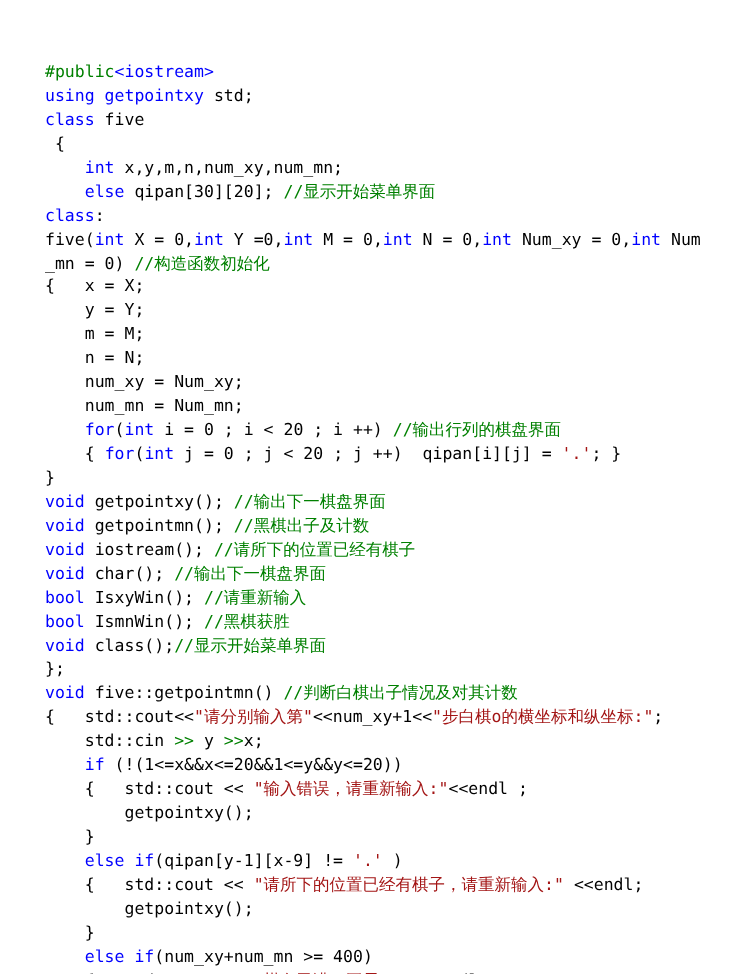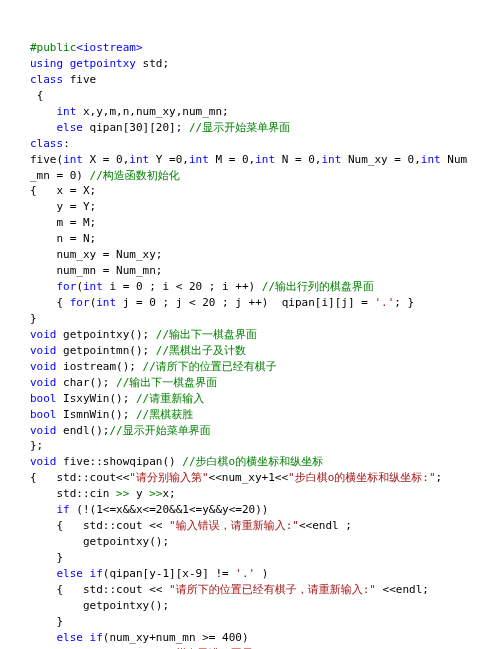--- a/index.html
+++ b/index.html
@@ -25,23 +25,23 @@
 <span class="k">    num_mn = Num_mn;</span>
 <span class="k">    </span><span class="b">for</span><span class="k">(</span><span class="b">int</span><span class="k"> i = 0 ; i &lt; 20 ; i ++) </span><span class="g">//输出行列的棋盘界面</span>
 <span class="k">    { </span><span class="b">for</span><span class="k">(</span><span class="b">int</span><span class="k"> j = 0 ; j &lt; 20 ; j ++)  qipan[i][j] = </span><span class="r">'.'</span><span class="k">; }</span>
 <span class="k">}</span>
 <span class="b">void</span><span class="k"> getpointxy(); </span><span class="g">//输出下一棋盘界面</span>
 <span class="b">void</span><span class="k"> getpointmn(); </span><span class="g">//黑棋出子及计数</span>
 <span class="b">void</span><span class="k"> iostream(); </span><span class="g">//请所下的位置已经有棋子</span>
 <span class="b">void</span><span class="k"> char(); </span><span class="g">//输出下一棋盘界面</span>
 <span class="b">bool</span><span class="k"> IsxyWin(); </span><span class="g">//请重新输入</span>
 <span class="b">bool</span><span class="k"> IsmnWin(); </span><span class="g">//黑棋获胜</span>
-<span class="b">void</span><span class="k"> endl();</span><span class="g">//显示开始菜单界面</span>
+<span class="b">void</span><span class="k"> class();</span><span class="g">//显示开始菜单界面</span>
 <span class="k">};</span>
-<span class="b">void</span><span class="k"> five::showqipan() </span><span class="g">//步白棋o的横坐标和纵坐标</span>
+<span class="b">void</span><span class="k"> five::getpointmn() </span><span class="g">//判断白棋出子情况及对其计数</span>
 <span class="k">{   std::cout&lt;&lt;</span><span class="r">"请分别输入第"</span><span class="k">&lt;&lt;num_xy+1&lt;&lt;</span><span class="r">"步白棋o的横坐标和纵坐标:"</span><span class="k">;</span>
 <span class="k">    std::cin</span><span class="g"> &gt;&gt;</span><span class="k"> y </span><span class="g">&gt;&gt;</span><span class="k">x;</span>
 <span class="k">    </span><span class="b">if</span><span class="k"> (!(1&lt;=x&amp;&amp;x&lt;=20&amp;&amp;1&lt;=y&amp;&amp;y&lt;=20))</span>
 <span class="k">    {   std::cout &lt;&lt; </span><span class="r">"输入错误，请重新输入:"</span><span class="k">&lt;&lt;endl ;</span>
 <span class="k">        getpointxy();</span>
 <span class="k">    }</span>
 <span class="k">    </span><span class="b">else if</span><span class="k">(qipan[y-1][x-9] != </span><span class="r">'.'</span><span class="k"> )</span>
 <span class="k">    {   std::cout &lt;&lt; </span><span class="r">"请所下的位置已经有棋子，请重新输入:"</span><span class="k"> &lt;&lt;endl;</span>
 <span class="k">        getpointxy();</span>
 <span class="k">    }</span>

